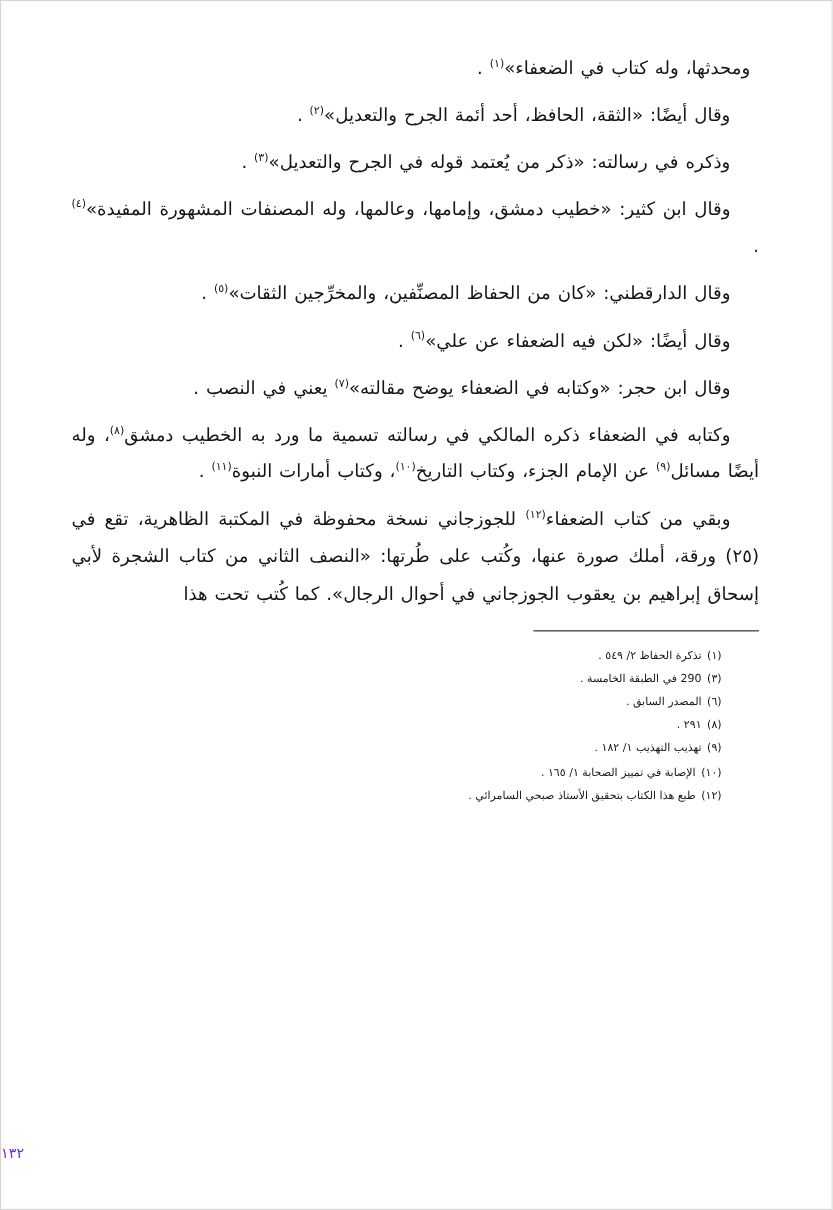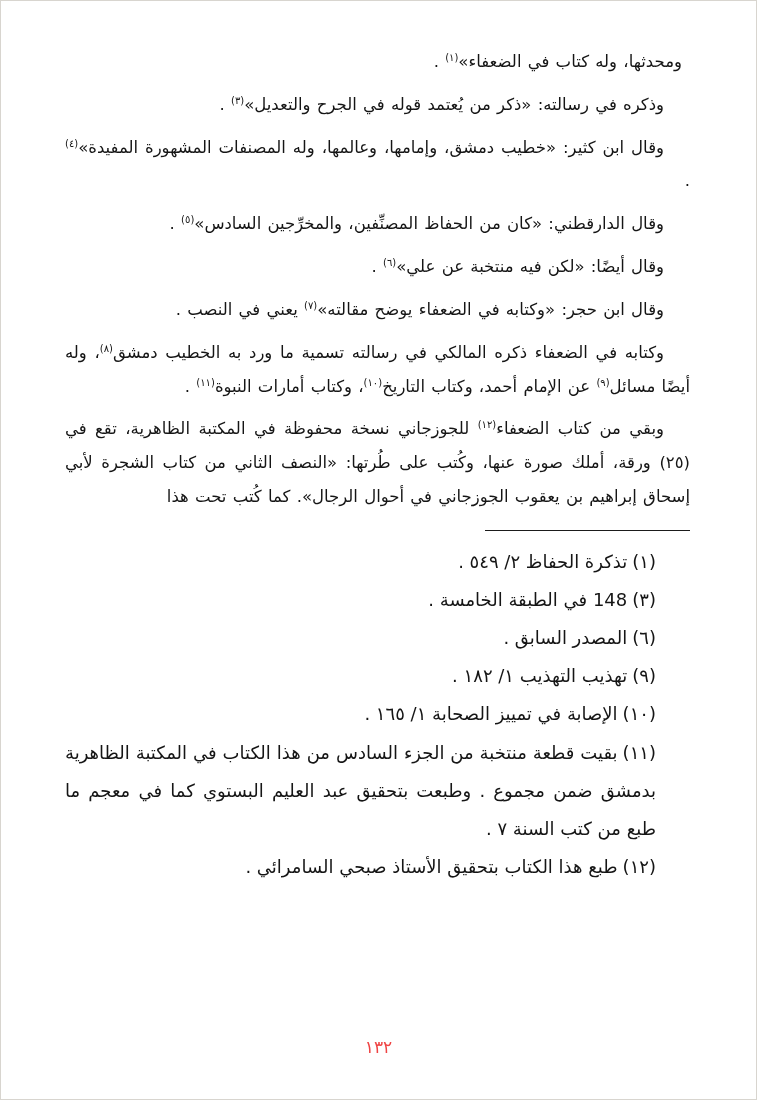--- a/index.html
+++ b/index.html
@@ -32,64 +32,65 @@
     vertical-align:super;
     letter-spacing:0;
   }
   .footnote-sep {
     width:205px;
     height:0;
     border-top:1.5px solid #1b1b1b;
     margin:16px 0 12px auto; 
   }
   .footnotes {
-    font-size:18px;
+    font-size:10px;
     margin-top:12px;
   }
   .footnote {
     line-height:2.12;
     text-align:justify;
     padding-right:34px;
     margin:0;
   }
   .footnotes .footnote:nth-child(n+11) { padding-right:0; }
   .fn-marker { margin-left:5px; }
   .page-number {
     position:absolute;
     bottom:42px;
     left:0; right:0;
-    text-align:center;
-    font-size:17px;
+    text-align:left;
+    font-size:13px;
     letter-spacing:2px;
-    color:#ef4444;
+    color:#6d28d9;
   }
 </style>
 </head>
 <body>
 
 <div class="page">
 
   <main class="body-text">
       <p class="para"><span>ومحدثها، وله كتاب في الضعفاء»</span><sup class="fn-ref">(١)</sup><span> .</span></p>
+      <p class="para"><span>وقال أيضًا: «الثقة، الحافظ، أحد أئمة الجرح والتعديل»</span><sup class="fn-ref">(٢)</sup><span> .</span></p>
       <p class="para"><span>وذكره في رسالته: «ذكر من يُعتمد قوله في الجرح والتعديل»</span><sup class="fn-ref">(٣)</sup><span> .</span></p>
       <p class="para"><span>وقال ابن كثير: «خطيب دمشق، وإمامها، وعالمها، وله المصنفات المشهورة المفيدة»</span><sup class="fn-ref">(٤)</sup><span> .</span></p>
-      <p class="para"><span>وقال الدارقطني: «كان من الحفاظ المصنِّفين، والمخرِّجين السادس»</span><sup class="fn-ref">(٥)</sup><span> .</span></p>
-      <p class="para"><span>وقال أيضًا: «لكن فيه منتخبة عن علي»</span><sup class="fn-ref">(٦)</sup><span> .</span></p>
+      <p class="para"><span>وقال الدارقطني: «كان من الحفاظ المصنِّفين، والمخرِّجين الثقات»</span><sup class="fn-ref">(٥)</sup><span> .</span></p>
+      <p class="para"><span>وقال أيضًا: «لكن فيه الضعفاء عن علي»</span><sup class="fn-ref">(٦)</sup><span> .</span></p>
       <p class="para"><span>وقال ابن حجر: «وكتابه في الضعفاء يوضح مقالته»</span><sup class="fn-ref">(٧)</sup><span> يعني في النصب .</span></p>
-      <p class="para"><span>وكتابه في الضعفاء ذكره المالكي في رسالته تسمية ما ورد به الخطيب دمشق</span><sup class="fn-ref">(٨)</sup><span>، وله أيضًا مسائل</span><sup class="fn-ref">(٩)</sup><span> عن الإمام أحمد، وكتاب التاريخ</span><sup class="fn-ref">(١٠)</sup><span>، وكتاب أمارات النبوة</span><sup class="fn-ref">(١١)</sup><span> .</span></p>
+      <p class="para"><span>وكتابه في الضعفاء ذكره المالكي في رسالته تسمية ما ورد به الخطيب دمشق</span><sup class="fn-ref">(٨)</sup><span>، وله أيضًا مسائل</span><sup class="fn-ref">(٩)</sup><span> عن الإمام الجزء، وكتاب التاريخ</span><sup class="fn-ref">(١٠)</sup><span>، وكتاب أمارات النبوة</span><sup class="fn-ref">(١١)</sup><span> .</span></p>
       <p class="para"><span>وبقي من كتاب الضعفاء</span><sup class="fn-ref">(١٢)</sup><span> للجوزجاني نسخة محفوظة في المكتبة الظاهرية، تقع في (٢٥) ورقة، أملك صورة عنها، وكُتب على طُرتها: «النصف الثاني من كتاب الشجرة لأبي إسحاق إبراهيم بن يعقوب الجوزجاني في أحوال الرجال». كما كُتب تحت هذا</span></p>
     </main>
 
   <div class="footnote-sep"></div>
 
   <section class="footnotes">
       <div class="footnote"><span class="fn-marker">(١)</span><span>تذكرة الحفاظ ٢/ ٥٤٩ .</span></div>
-      <div class="footnote"><span class="fn-marker">(٣)</span><span>148 في الطبقة الخامسة .</span></div>
+      <div class="footnote"><span class="fn-marker">(٣)</span><span>290 في الطبقة الخامسة .</span></div>
       <div class="footnote"><span class="fn-marker">(٦)</span><span>المصدر السابق .</span></div>
+      <div class="footnote"><span class="fn-marker">(٨)</span><span>٢٩١ .</span></div>
       <div class="footnote"><span class="fn-marker">(٩)</span><span>تهذيب التهذيب ١/ ١٨٢ .</span></div>
       <div class="footnote"><span class="fn-marker">(١٠)</span><span>الإصابة في تمييز الصحابة ١/ ١٦٥ .</span></div>
-      <div class="footnote"><span class="fn-marker">(١١)</span><span>بقيت قطعة منتخبة من الجزء السادس من هذا الكتاب في المكتبة الظاهرية بدمشق ضمن مجموع . وطبعت بتحقيق عبد العليم البستوي كما في معجم ما طبع من كتب السنة ٧ .</span></div>
       <div class="footnote"><span class="fn-marker">(١٢)</span><span>طبع هذا الكتاب بتحقيق الأستاذ صبحي السامرائي .</span></div>
     </section>
 
   <div class="page-number">١٣٢</div>
 
 </div>
 
 </body></html>

